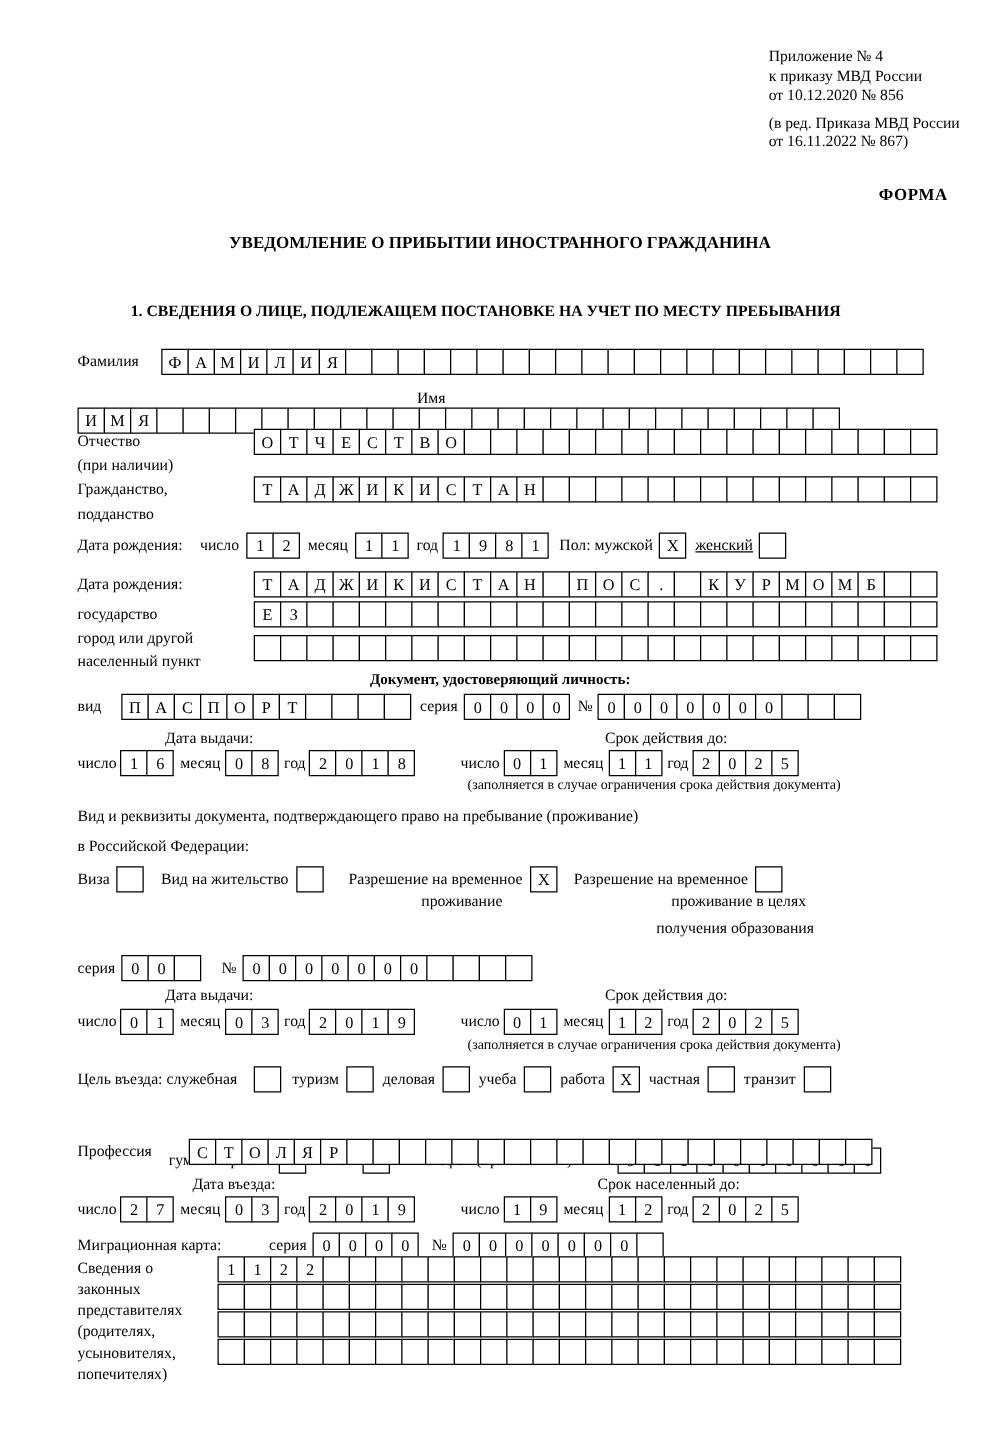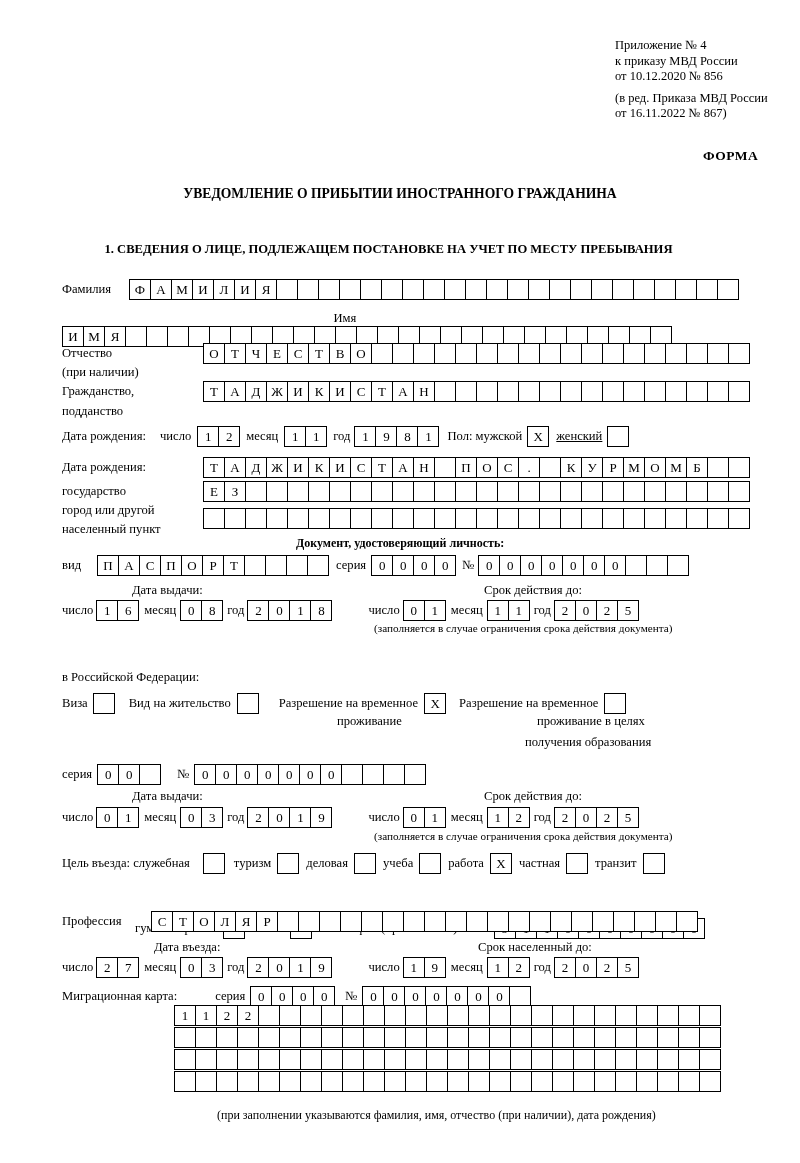--- a/index.html
+++ b/index.html
@@ -461,20 +461,21 @@
     <span class="cells" id="doc-valid-year-cells" style="margin-left:3px;">
         <span class="cell first">2</span>
         <span class="cell">0</span>
         <span class="cell">2</span>
         <span class="cell">5</span>
       </span>
   </div>
 
   <div class="note" style="top:622px; left:374px;">(заполняется в случае ограничения срока действия документа)</div>
 
+  <div class="row" style="top:646px; left:62px;">Вид и реквизиты документа, подтверждающего право на пребывание (проживание)</div>
   <div class="row" style="top:670px; left:62px;">в Российской Федерации:</div>
 
   <div class="row" style="top:693px; left:62px;">
     <span class="lbl">Виза</span>
     <span class="box" style="margin-left:5px;"></span>
     <span class="lbl" style="margin-left:14px;">Вид на жительство</span>
     <span class="box" style="margin-left:6px;"></span>
     <span class="lbl" style="margin-left:20px;">Разрешение на временное</span>
     <span class="box" style="margin-left:6px;">X</span>
     <span class="lbl" style="margin-left:13px;">Разрешение на временное</span>
@@ -683,20 +684,28 @@
         <span class="cell">0</span>
         <span class="cell">0</span>
         <span class="cell">0</span>
         <span class="cell">0</span>
         <span class="cell">0</span>
         <span class="cell">0</span>
         <span class="cell"></span>
       </span>
   </div>
 
+  <div class="stack" style="top:1006px; left:62px;">
+    <div>Сведения о</div>
+    <div>законных</div>
+    <div>представителях</div>
+    <div>(родителях,</div>
+    <div>усыновителях,</div>
+    <div>попечителях)</div>
+  </div>
 
   <div class="row" style="top:1005px; left:174px;">
     <span class="cells" id="legalrep-cells-1">
         <span class="cell first">1</span>
         <span class="cell">1</span>
         <span class="cell">2</span>
         <span class="cell">2</span>
         <span class="cell"></span>
         <span class="cell"></span>
         <span class="cell"></span>
@@ -805,15 +814,14 @@
         <span class="cell"></span>
         <span class="cell"></span>
         <span class="cell"></span>
         <span class="cell"></span>
         <span class="cell"></span>
         <span class="cell"></span>
         <span class="cell"></span>
       </span>
   </div>
 
-  <div class="note" style="top:1108px; left:217px; font-size:12px;">(при заполнении указываются фамилия, имя, отчество (при наличии), дата рождения)</div>
 
 </div>
 
 </body></html>

